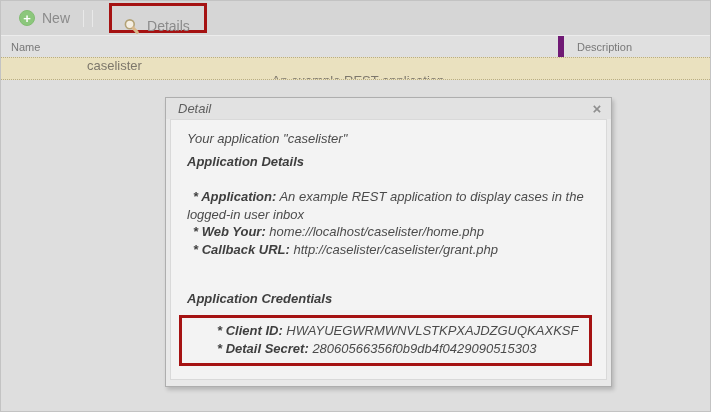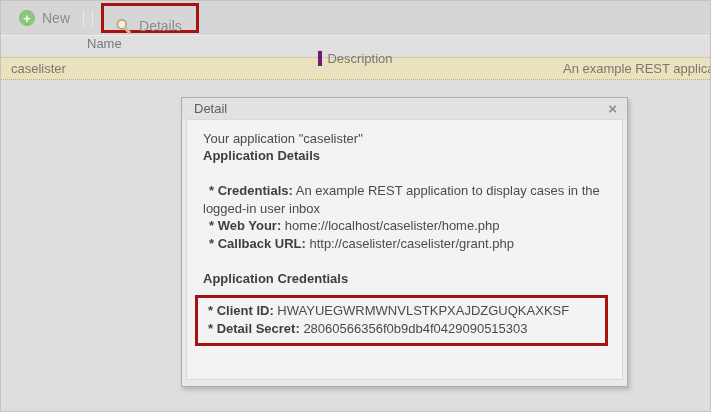--- a/index.html
+++ b/index.html
@@ -35,54 +35,55 @@
   }
   .icon-new {
     width:16px; height:16px; border-radius:50%;
     background:#8cc77c; border:1px solid #82bd72;
     color:#fff; font-size:13px; font-weight:bold;
     display:flex; align-items:center; justify-content:center;
     line-height:1;
   }
   .annotation-box-toolbar {
     border:3px solid #a51212;
-    margin-left:4px;
+    margin-left:12px;
     display:flex; align-items:center;
     padding:16px 5px 0 2px;
     height:30px;
   }
 
   
   .grid-header {
     height:22px; background:#e0e0e0;
     display:flex; align-items:center;
-    color:#787878; font-size:13px;
+    color:#787878; font-size:11px;
     border-top:1px solid #ececec;
-    flex-direction:column;
   }
   .col-name  { width:557px; padding-left:10px; }
-  .col-desc  { flex:1; padding-left:5px; border-left:4px solid #701a75; height:100%; display:flex; align-items:center; }
+  .col-desc  { flex:1; padding-left:13px; border-left:6px solid #701a75; height:100%; display:flex; align-items:center; }
   .grid-row {
     height:23px; background:#eae1bf;
     display:flex; align-items:center;
     color:#7d776b; font-size:13px;
     border-top:1px dotted #b9ae83;
     border-bottom:1px dotted #b9ae83;
+    flex-direction:column;
   }
   .cell-name { width:557px; padding-left:10px; }
   .cell-desc { flex:1; padding-left:5px; white-space:nowrap; overflow:hidden; }
 
   
   .dialog {
     position:absolute;
-    left:180px; top:96px;
+    left:164px; top:96px;
     width:447px; height:290px;
     background:#e9e9e9;
     border:1px solid #aeaeae;
     box-shadow:2px 3px 4px rgba(0,0,0,0.18);
+    font-style:italic;
   }
   .dialog-titlebar {
     height:21px;
     background:#e2e2e2;
     display:flex; align-items:center; justify-content:space-between;
     padding:0 10px 0 12px;
     color:#5f5f5f; font-size:13px;
   }
   .dialog-close {
     color:#8f8f8f; font-size:15px; font-weight:bold;
@@ -94,30 +95,30 @@
     background:#f3f3f3;
     border:1px solid #d9d9d9;
     padding:10px 12px 0 16px;
     font-size:13px;
     color:#4b4b4b;
     overflow:hidden;
   }
   .intro { line-height:17px; }
   .section-heading {
     font-weight:bold; color:#3f3f3f;
-    margin-top:0; line-height:17px;
+    margin-top:6px; line-height:17px;
   }
   .detail-items { margin-top:18px; }
   .detail-item { line-height:17.5px; text-indent:6px; }
   .detail-item .lbl { font-weight:bold; color:#3f3f3f; }
-  .cred-heading { margin-top:18px; }
+  .cred-heading { margin-top:32px; }
   .annotation-box-creds {
     border:3px solid #a51212;
     margin:8px 2px 0 -8px;
-    padding:4px 6px 6px 4px;
+    padding:4px 6px 6px 29px;
   }
   .annotation-box-creds .detail-item { line-height:17.5px; }
 </style>
 </head>
 <body>
 
 <div class="toolbar">
 
   <div class="tb-btn">
     <span class="icon-new">+</span>
@@ -159,21 +160,21 @@
     <span class="dialog-close">×</span>
   </div>
 
   <div class="dialog-body">
     <div class="intro">Your application "caselister"</div>
 
     <div class="section-heading">Application Details</div>
 
     <div class="detail-items">
       <div class="detail-item">
-        <span class="lbl">* Credentials:</span>
+        <span class="lbl">* Application:</span>
         <span class="val">An example REST application to display cases in the logged-in user inbox</span>
       </div>
       <div class="detail-item">
         <span class="lbl">* Web Your:</span>
         <span class="val">home://localhost/caselister/home.php</span>
       </div>
       <div class="detail-item">
         <span class="lbl">* Callback URL:</span>
         <span class="val">http://caselister/caselister/grant.php</span>
       </div>

